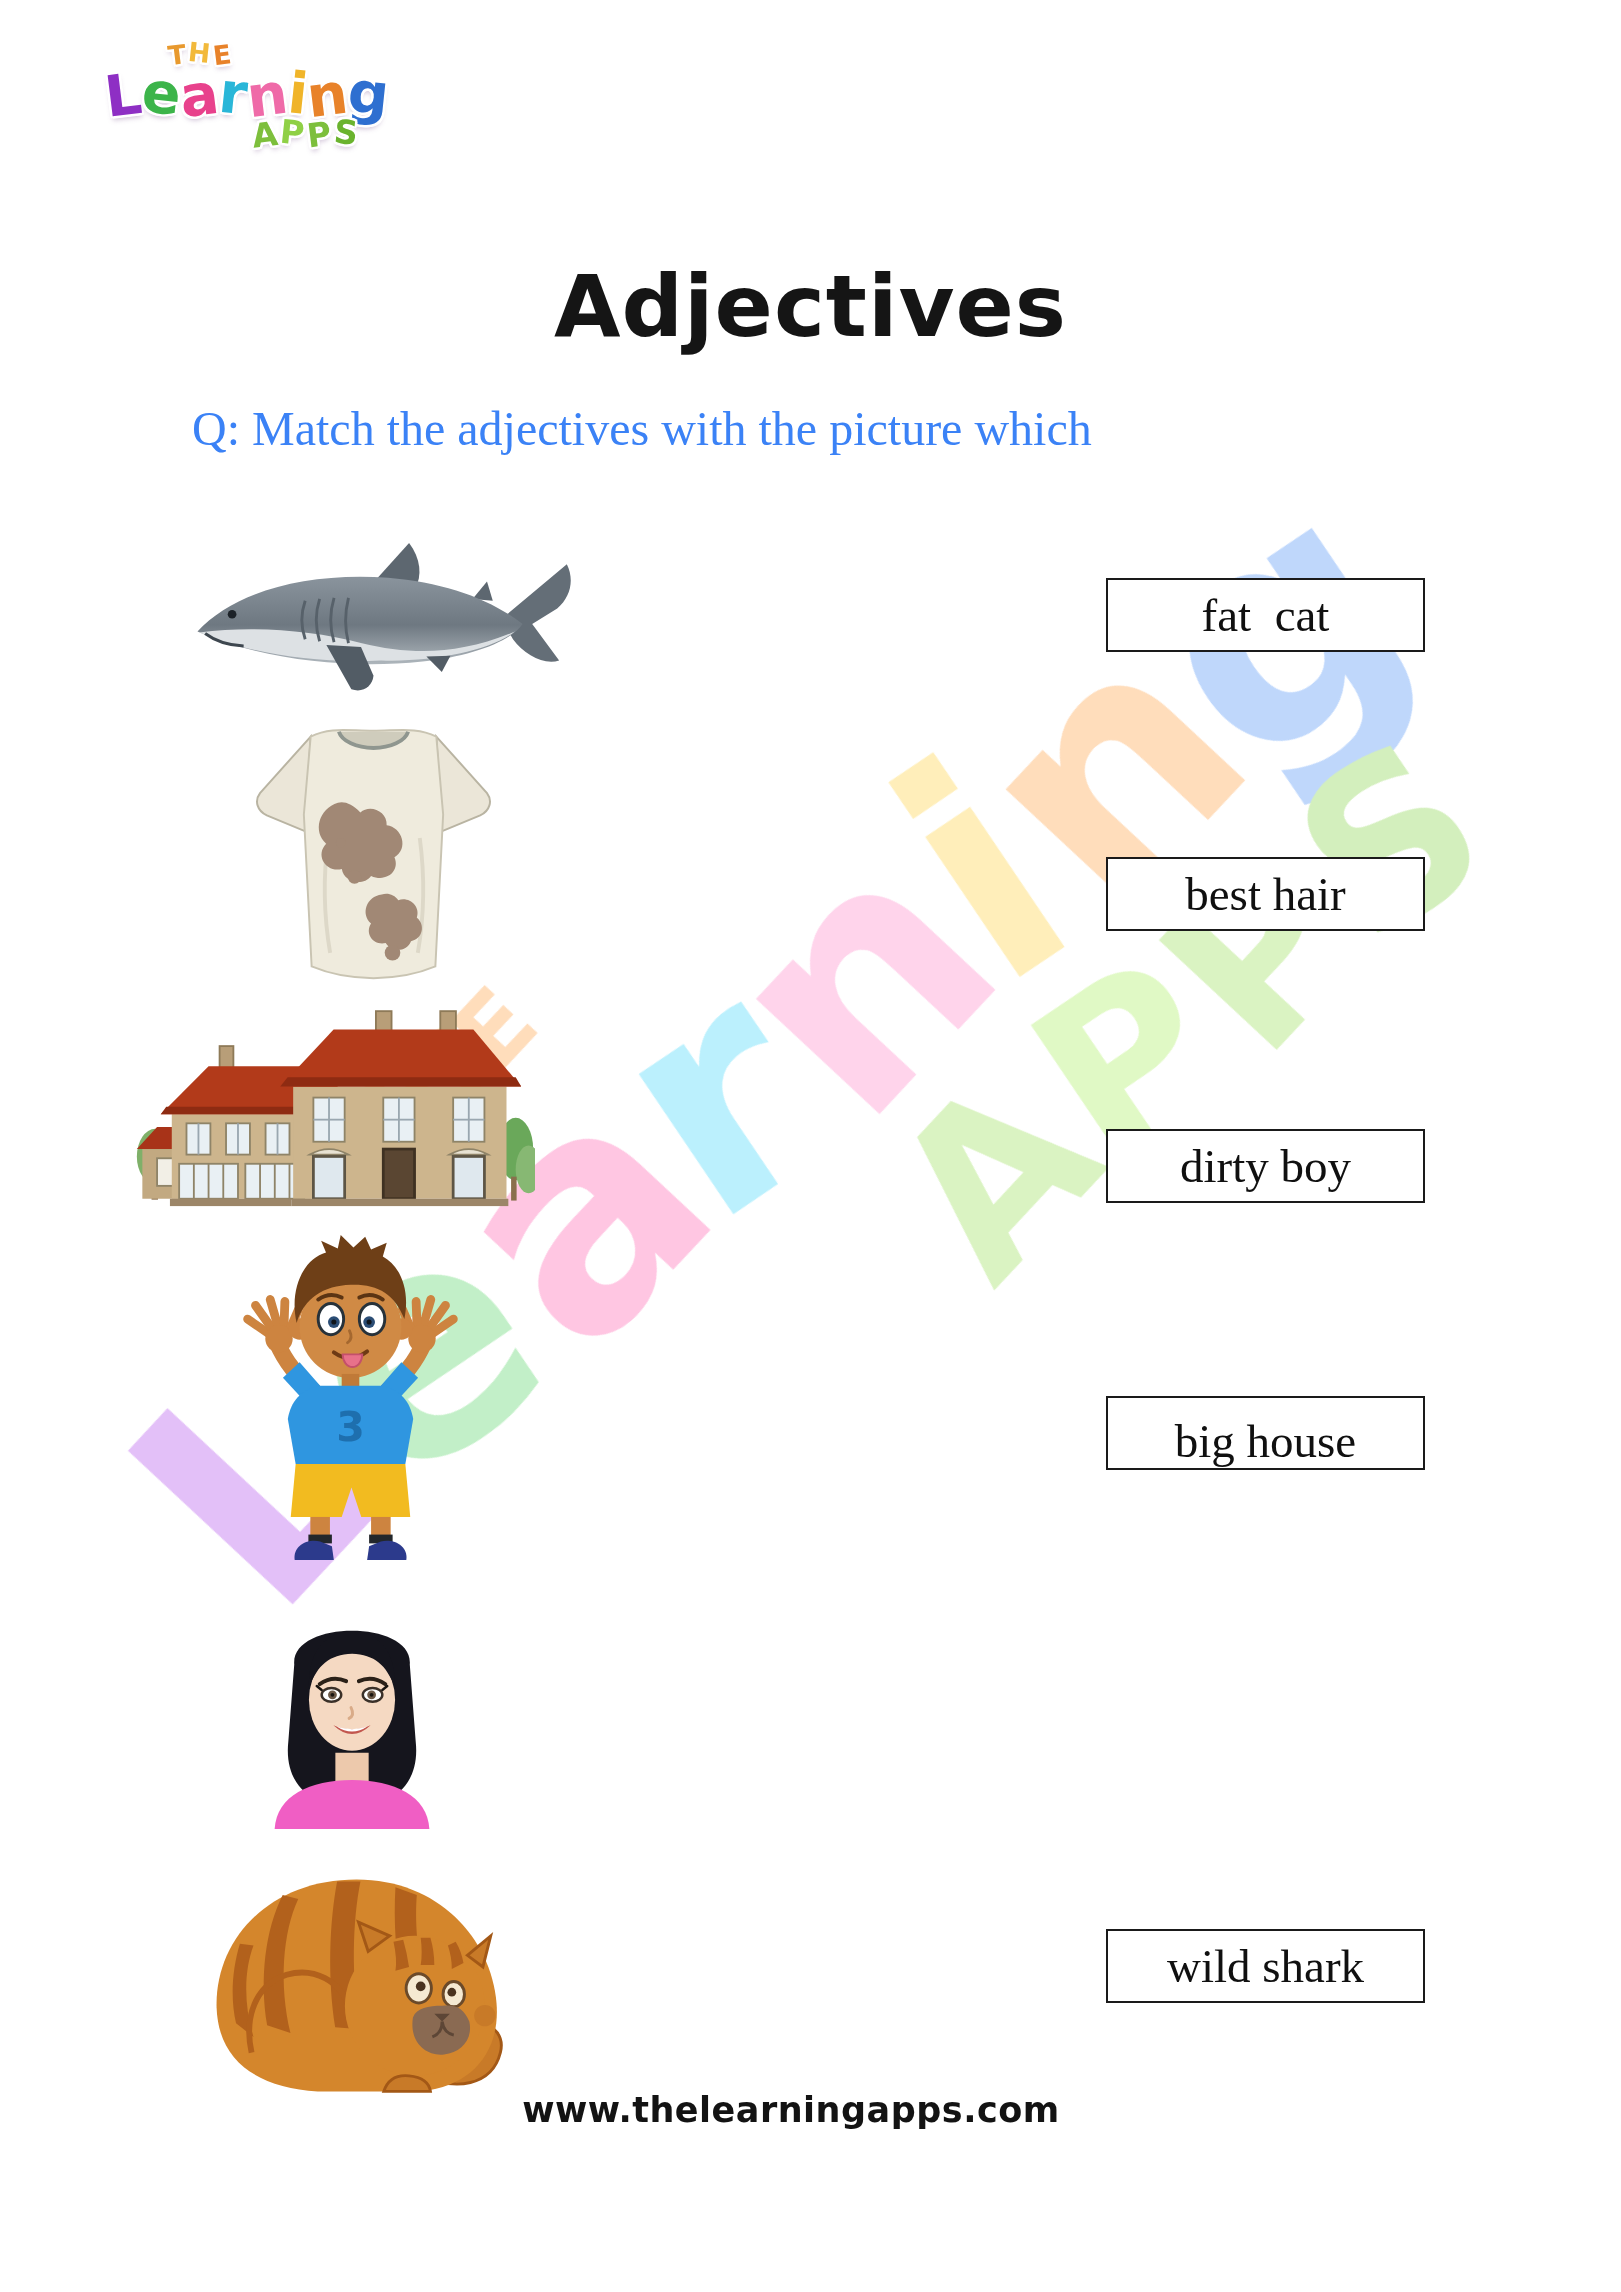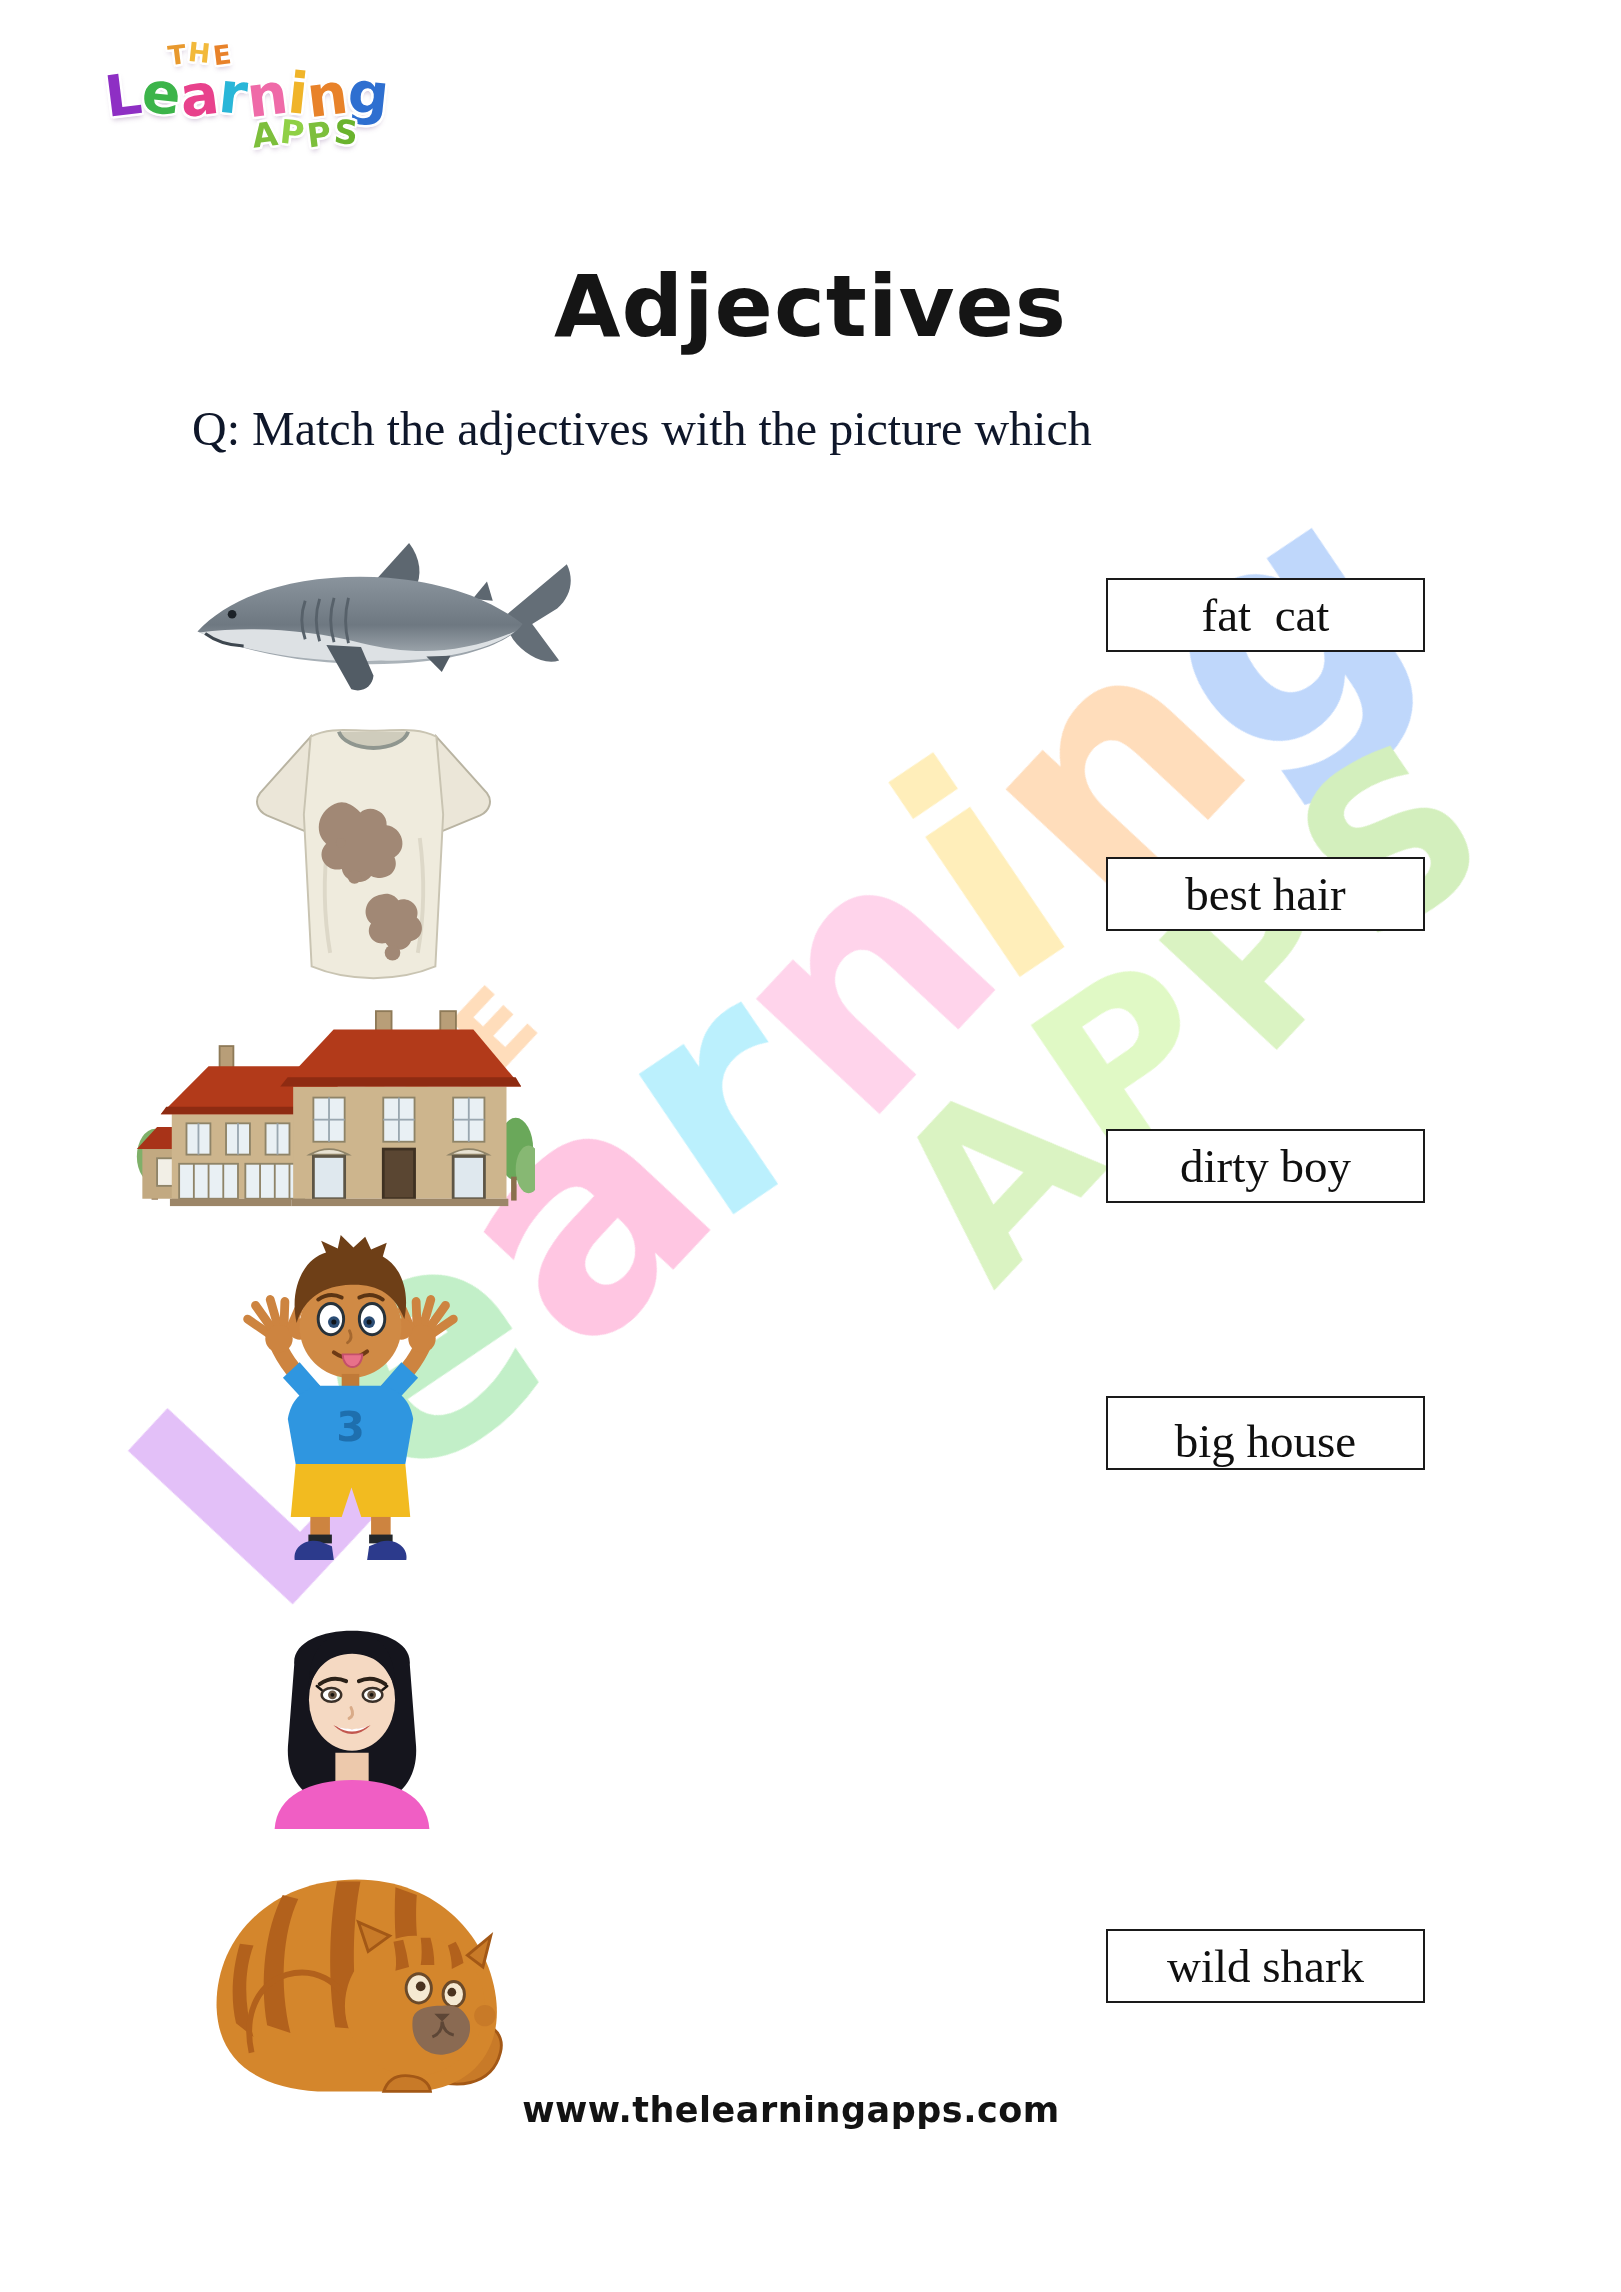--- a/index.html
+++ b/index.html
@@ -30,21 +30,21 @@
   .watermark .bubble-letter { text-shadow:none; }
   .wm-the      { font-size:98px; text-align:center; margin-left:-549px; }
   .wm-learning { font-size:309px; line-height:.9; text-align:center; white-space:nowrap; }
   .wm-apps     { font-size:221px; text-align:right; padding-right:147px; margin-top:-29px; letter-spacing:9.8px; }
 
   
   .title { position:absolute; top:198px; left:0; width:1621px; text-align:center;
     font-family:"DejaVu Sans", sans-serif; font-weight:800; font-size:86px;
     letter-spacing:1px; color:#151515; z-index:3; }
   .question { position:absolute; left:192px; top:341px; z-index:3;
-    font-size:48px; line-height:80px; color:#0f172a; }
+    font-size:48px; line-height:80px; color:#3b82f6; }
   .footer { position:absolute; left:-19.6px; top:2090px; width:1621px; text-align:center;
     font-family:"DejaVu Sans", sans-serif; font-weight:800; font-size:35px;
     letter-spacing:0.5px; color:#131313; z-index:3; }
 
   
   .picture { position:absolute; z-index:2; }
   .picture svg { width:100%; height:100%; display:block; }
   #pic-shark { left:184px; top:537px;  width:404px; height:169px; }
   #pic-shirt { left:243px; top:721px;  width:261px; height:263px; }
   #pic-house { left:135px; top:1006px; width:400px; height:208px; }

